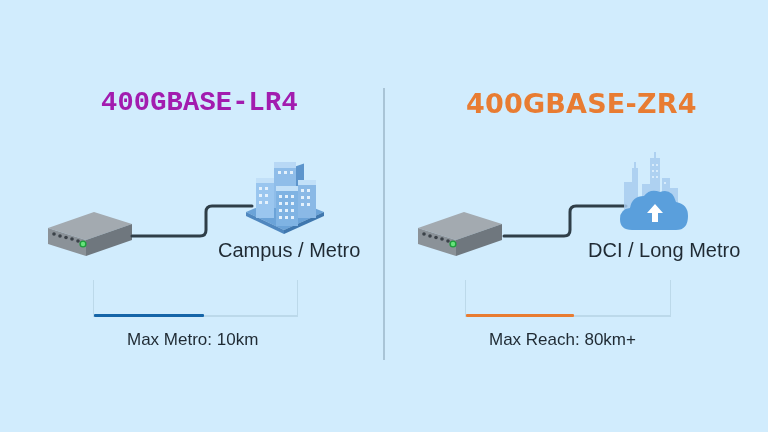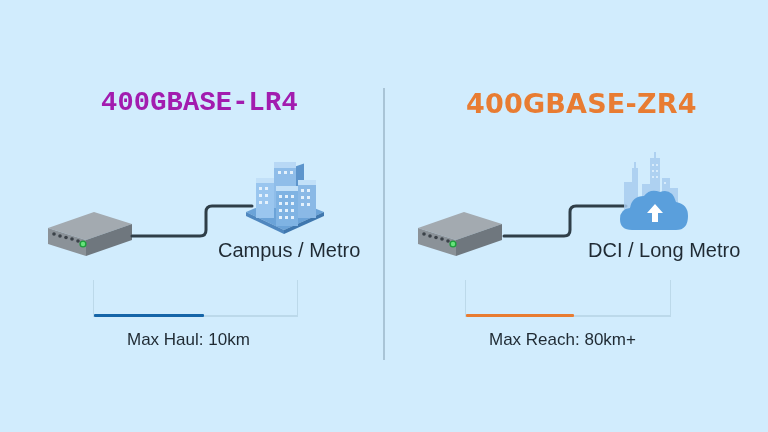--- a/index.html
+++ b/index.html
@@ -113,21 +113,21 @@
     </g>
   </svg>
 </div>
 
 <div class="dest-label" style="left:218px;">Campus / Metro</div>
 
 <div class="bracket" style="left:93px; width:205px;">
   <div class="bar" style="width:110px; background:#1565a8;"></div>
 </div>
 
-<div class="reach-label" style="left:127px;">Max Haul: 10km</div>
+<div class="reach-label" style="left:127px;">Max Metro: 10km</div>
 
 <div class="divider"></div>
 
 <div id="title-right" class="title">400GBASE-ZR4</div>
 
 <div class="device" style="left:414px; top:206px;">
   <svg width="92" height="52" viewBox="0 0 92 52">
     <polygon points="4,22 50,6 88,18 42,34" fill="#a3aab0"></polygon>
     <polygon points="4,22 42,34 42,50 4,38" fill="#8b9298"></polygon>
     <polygon points="42,34 88,18 88,34 42,50" fill="#6f777e"></polygon>

